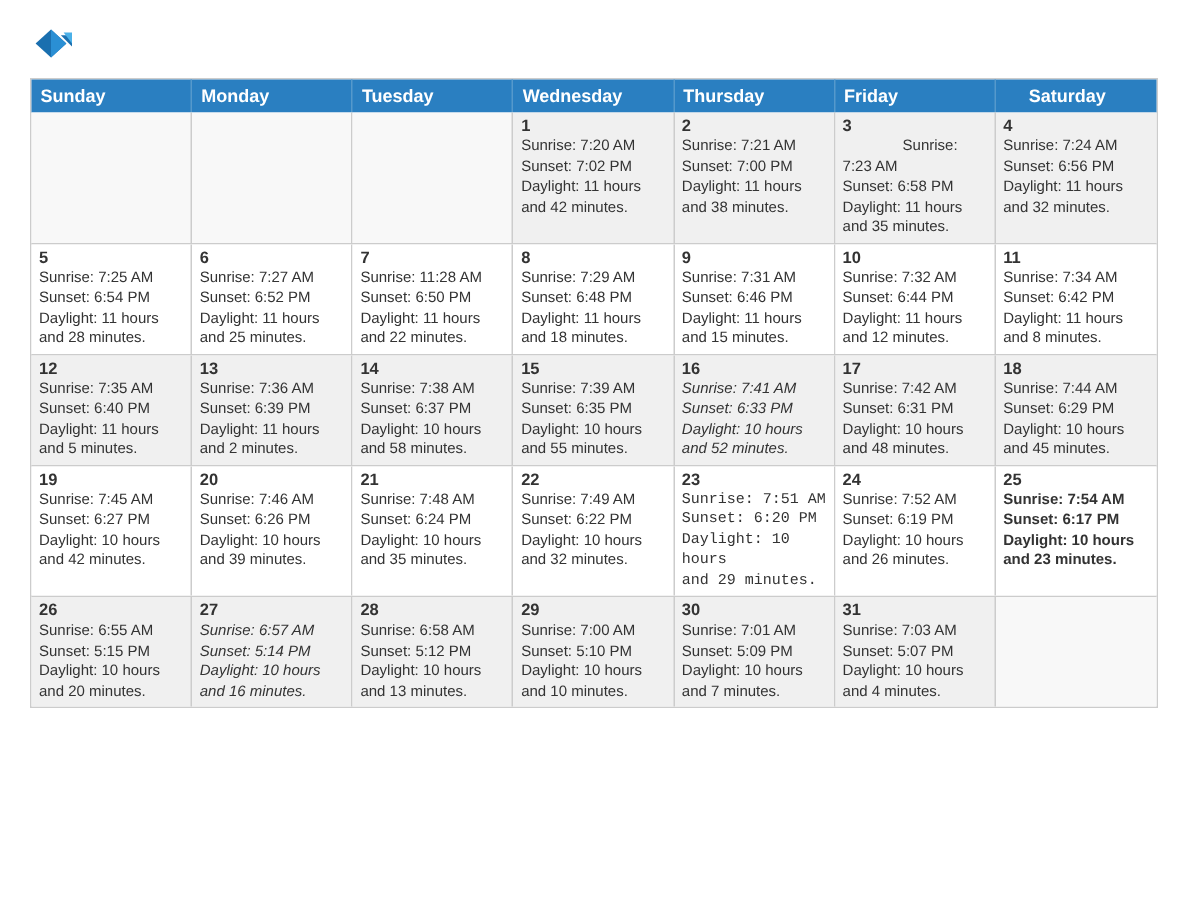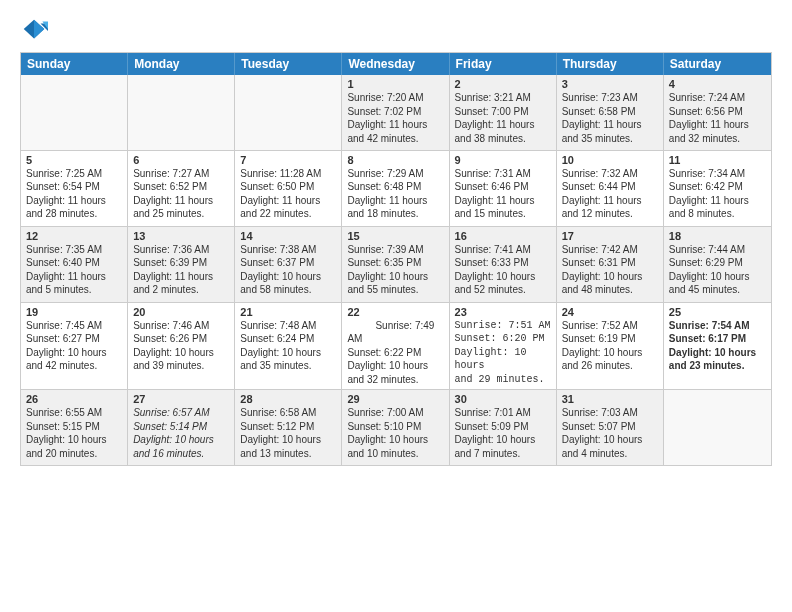--- a/index.html
+++ b/index.html
@@ -72,21 +72,21 @@
       background: #2a7fc1;
     }
     .cal-header-cell {
       color: #fff;
       font-size: 12px;
       font-weight: bold;
       padding: 4px 6px;
       text-align: left;
       border-right: 1px solid #5599cc;
     }
-    .cal-header-cell:last-child { border-right: none; }
+    .cal-header-cell:last-child { border-right: none; margin-left: 16px; }
     .cal-body {
       flex: 1;
       display: flex;
       flex-direction: column;
     }
     .cal-row {
       flex: 1;
       display: grid;
       grid-template-columns: repeat(7, 1fr);
       border-bottom: 1px solid #ccc;
@@ -139,38 +139,38 @@
       <div class="subtitle"></div>
     </div>
   </div>
 
   <div class="calendar">
     <div class="cal-header">
     <div class="cal-header-cell">Sunday</div>
         <div class="cal-header-cell">Monday</div>
         <div class="cal-header-cell">Tuesday</div>
         <div class="cal-header-cell">Wednesday</div>
+        <div class="cal-header-cell">Thursday</div>
         <div class="cal-header-cell">Friday</div>
-        <div class="cal-header-cell">Thursday</div>
         <div class="cal-header-cell">Saturday</div>
       </div>
     <div class="cal-body">
     <div class="cal-row">
           <div class="cal-cell empty"></div>
           <div class="cal-cell empty"></div>
           <div class="cal-cell empty"></div>
           <div class="cal-cell shaded"><span class="day-num">1</span><span class="cell-text" style="white-space: pre-line;">Sunrise: 7:20 AM
 Sunset: 7:02 PM
 Daylight: 11 hours
 and 42 minutes.</span></div>
-          <div class="cal-cell shaded"><span class="day-num">2</span><span class="cell-text" style="white-space: pre-line;">Sunrise: 3:21 AM
+          <div class="cal-cell shaded"><span class="day-num">2</span><span class="cell-text" style="white-space: pre-line;">Sunrise: 7:21 AM
 Sunset: 7:00 PM
 Daylight: 11 hours
 and 38 minutes.</span></div>
-          <div class="cal-cell shaded"><span class="day-num">3</span><span class="cell-text" style="white-space: pre-line;">Sunrise: 7:23 AM
+          <div class="cal-cell shaded"><span class="day-num">3</span><span class="cell-text" style="white-space: pre-line; margin-left: 40px;">Sunrise: 7:23 AM
 Sunset: 6:58 PM
 Daylight: 11 hours
 and 35 minutes.</span></div>
           <div class="cal-cell shaded"><span class="day-num">4</span><span class="cell-text" style="white-space: pre-line;">Sunrise: 7:24 AM
 Sunset: 6:56 PM
 Daylight: 11 hours
 and 32 minutes.</span></div>
         </div>
         <div class="cal-row">
           <div class="cal-cell"><span class="day-num">5</span><span class="cell-text" style="white-space: pre-line;">Sunrise: 7:25 AM
@@ -212,21 +212,21 @@
 Daylight: 11 hours
 and 2 minutes.</span></div>
           <div class="cal-cell shaded"><span class="day-num">14</span><span class="cell-text" style="white-space: pre-line;">Sunrise: 7:38 AM
 Sunset: 6:37 PM
 Daylight: 10 hours
 and 58 minutes.</span></div>
           <div class="cal-cell shaded"><span class="day-num">15</span><span class="cell-text" style="white-space: pre-line;">Sunrise: 7:39 AM
 Sunset: 6:35 PM
 Daylight: 10 hours
 and 55 minutes.</span></div>
-          <div class="cal-cell shaded"><span class="day-num">16</span><span class="cell-text" style="white-space: pre-line;">Sunrise: 7:41 AM
+          <div class="cal-cell shaded"><span class="day-num">16</span><span class="cell-text" style="white-space: pre-line; font-style: italic;">Sunrise: 7:41 AM
 Sunset: 6:33 PM
 Daylight: 10 hours
 and 52 minutes.</span></div>
           <div class="cal-cell shaded"><span class="day-num">17</span><span class="cell-text" style="white-space: pre-line;">Sunrise: 7:42 AM
 Sunset: 6:31 PM
 Daylight: 10 hours
 and 48 minutes.</span></div>
           <div class="cal-cell shaded"><span class="day-num">18</span><span class="cell-text" style="white-space: pre-line;">Sunrise: 7:44 AM
 Sunset: 6:29 PM
 Daylight: 10 hours
@@ -238,21 +238,21 @@
 Daylight: 10 hours
 and 42 minutes.</span></div>
           <div class="cal-cell"><span class="day-num">20</span><span class="cell-text" style="white-space: pre-line;">Sunrise: 7:46 AM
 Sunset: 6:26 PM
 Daylight: 10 hours
 and 39 minutes.</span></div>
           <div class="cal-cell"><span class="day-num">21</span><span class="cell-text" style="white-space: pre-line;">Sunrise: 7:48 AM
 Sunset: 6:24 PM
 Daylight: 10 hours
 and 35 minutes.</span></div>
-          <div class="cal-cell"><span class="day-num">22</span><span class="cell-text" style="white-space: pre-line; margin-left: 28px;">Sunrise: 7:49 AM
+          <div class="cal-cell"><span class="day-num">22</span><span class="cell-text" style="white-space: pre-line;">Sunrise: 7:49 AM
 Sunset: 6:22 PM
 Daylight: 10 hours
 and 32 minutes.</span></div>
           <div class="cal-cell"><span class="day-num">23</span><span class="cell-text" style="white-space: pre-line; font-family: Liberation Mono, monospace;">Sunrise: 7:51 AM
 Sunset: 6:20 PM
 Daylight: 10 hours
 and 29 minutes.</span></div>
           <div class="cal-cell"><span class="day-num">24</span><span class="cell-text" style="white-space: pre-line;">Sunrise: 7:52 AM
 Sunset: 6:19 PM
 Daylight: 10 hours

